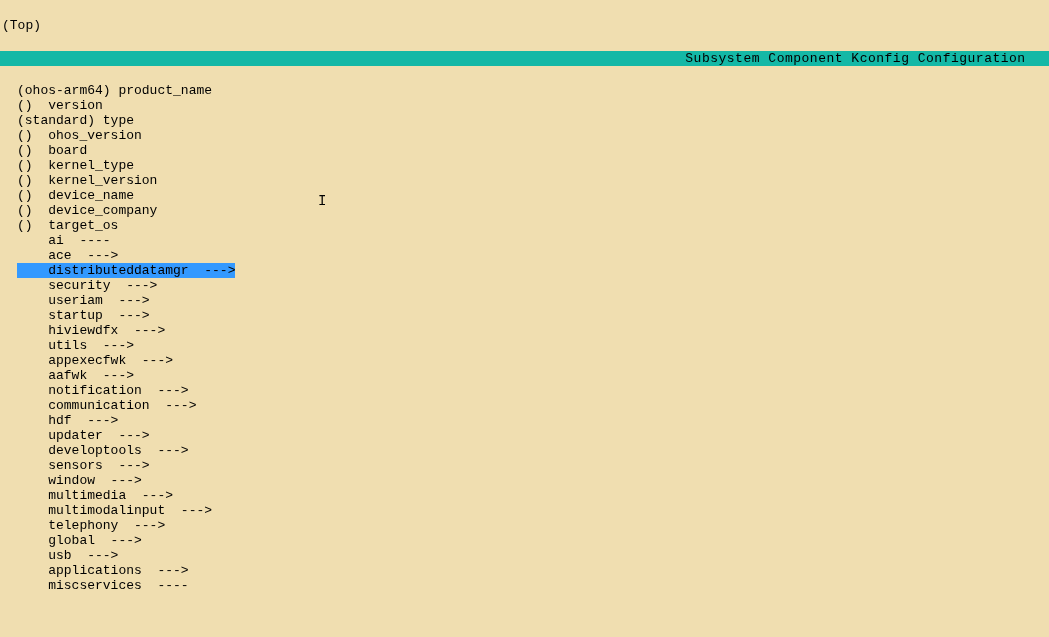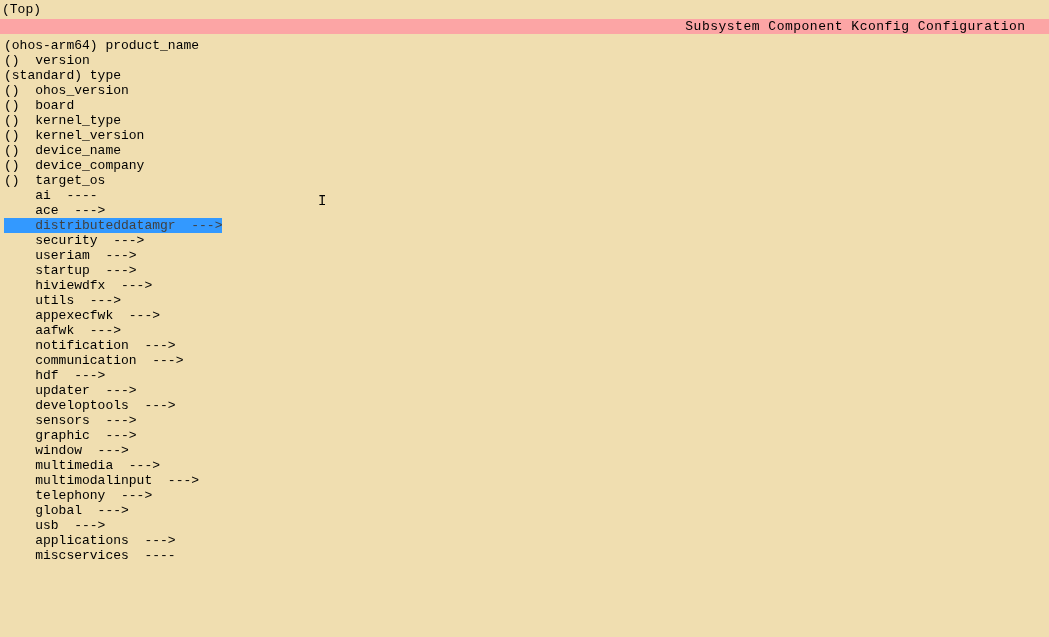--- a/index.html
+++ b/index.html
@@ -11,45 +11,45 @@
       width: 1049px;
       height: 637px;
       background-color: #f0deb0;
       font-family: 'Courier New', monospace;
       font-size: 13px;
       line-height: 15px;
       color: #000;
       overflow: hidden;
     }
     .top-bar {
-      padding: 2px 2px;
+      padding: 18px 2px;
       color: #000;
     }
     .title-bar {
-      background-color: #fca5a5;
+      background-color: #14b8a6;
       color: #000;
       text-align: center;
       padding: 0;
       height: 15px;
     }
     .title-text {
       display: inline-block;
       padding-left: 662px;
       letter-spacing: 0.5px;
     }
     .content {
-      padding: 4px;
+      padding: 17px;
     }
     .line {
       white-space: pre;
       height: 15px;
     }
     .selected {
       background-color: #3399ff;
-      color: #404040;
+      color: #000000;
       display: inline-block;
     }
     .cursor {
       position: absolute;
       left: 318px;
       top: 194px;
       width: 8px;
       height: 13px;
       color: #000;
       font-size: 14px;
@@ -87,21 +87,20 @@
     <div class="line">    hiviewdfx  ---&gt;</div>
     <div class="line">    utils  ---&gt;</div>
     <div class="line">    appexecfwk  ---&gt;</div>
     <div class="line">    aafwk  ---&gt;</div>
     <div class="line">    notification  ---&gt;</div>
     <div class="line">    communication  ---&gt;</div>
     <div class="line">    hdf  ---&gt;</div>
     <div class="line">    updater  ---&gt;</div>
     <div class="line">    developtools  ---&gt;</div>
     <div class="line">    sensors  ---&gt;</div>
-    <div class="line">    graphic  ---&gt;</div>
     <div class="line">    window  ---&gt;</div>
     <div class="line">    multimedia  ---&gt;</div>
     <div class="line">    multimodalinput  ---&gt;</div>
     <div class="line">    telephony  ---&gt;</div>
     <div class="line">    global  ---&gt;</div>
     <div class="line">    usb  ---&gt;</div>
     <div class="line">    applications  ---&gt;</div>
     <div class="line">    miscservices  ----</div>
   </div>
 

